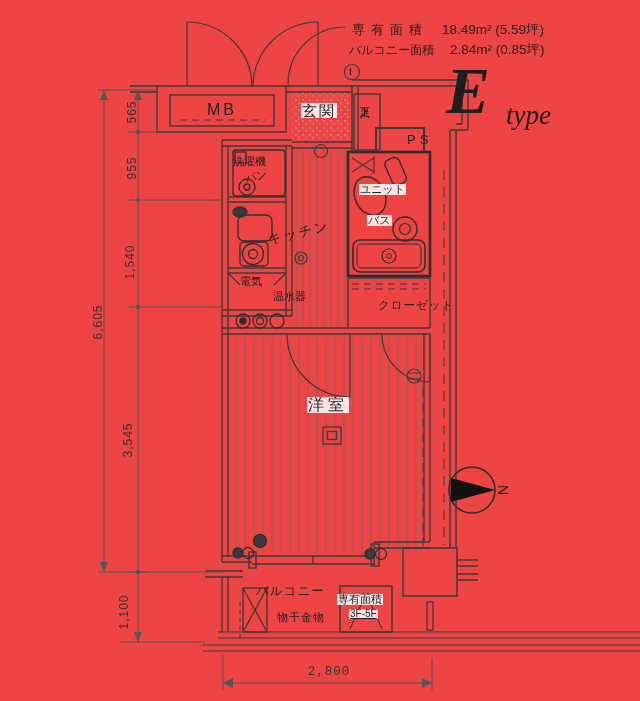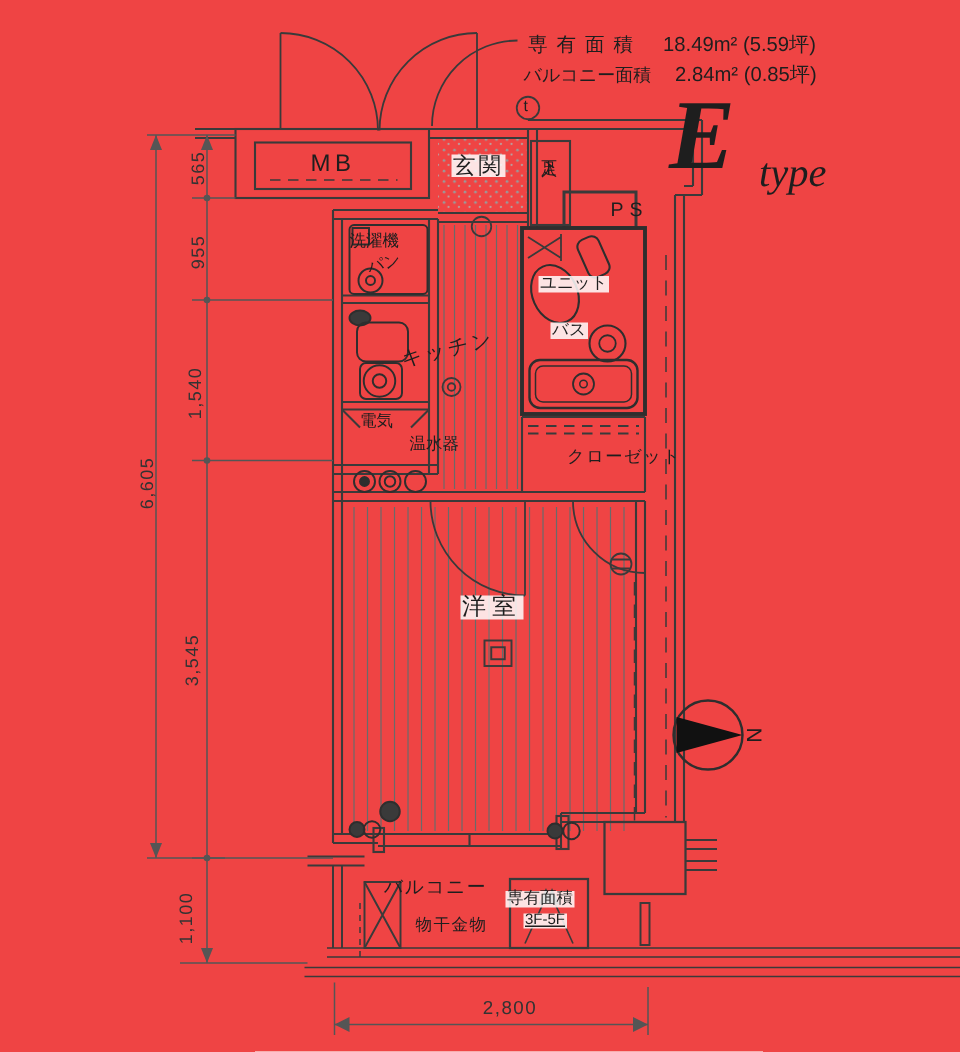--- a/index.html
+++ b/index.html
@@ -209,15 +209,15 @@
 <div class="lbl halo" style="left:349px;top:609px;font-size:10px;text-decoration:underline;">3F-5F</div>
 <div class="lbl" style="left:349px;top:66px;font-size:10.5px;">t</div>
 <div class="lbl" style="left:498px;top:483px;font-size:14px;transform:rotate(90deg);">N</div>
 
 <div class="dim" style="left:132px;top:112px;">565</div>
 <div class="dim" style="left:132px;top:168px;">955</div>
 <div class="dim" style="left:130px;top:262px;">1,540</div>
 <div class="dim" style="left:128px;top:440px;">3,545</div>
 <div class="dim" style="left:124px;top:612px;">1,100</div>
 <div class="dim" style="left:98px;top:322px;">6,605</div>
-<div class="dimh" style="left:340px;top:672px;">2,800</div>
+<div class="dimh" style="left:329px;top:672px;font-family:Liberation Mono, monospace;">2,800</div>
 
 </div>
 
 </body></html>

